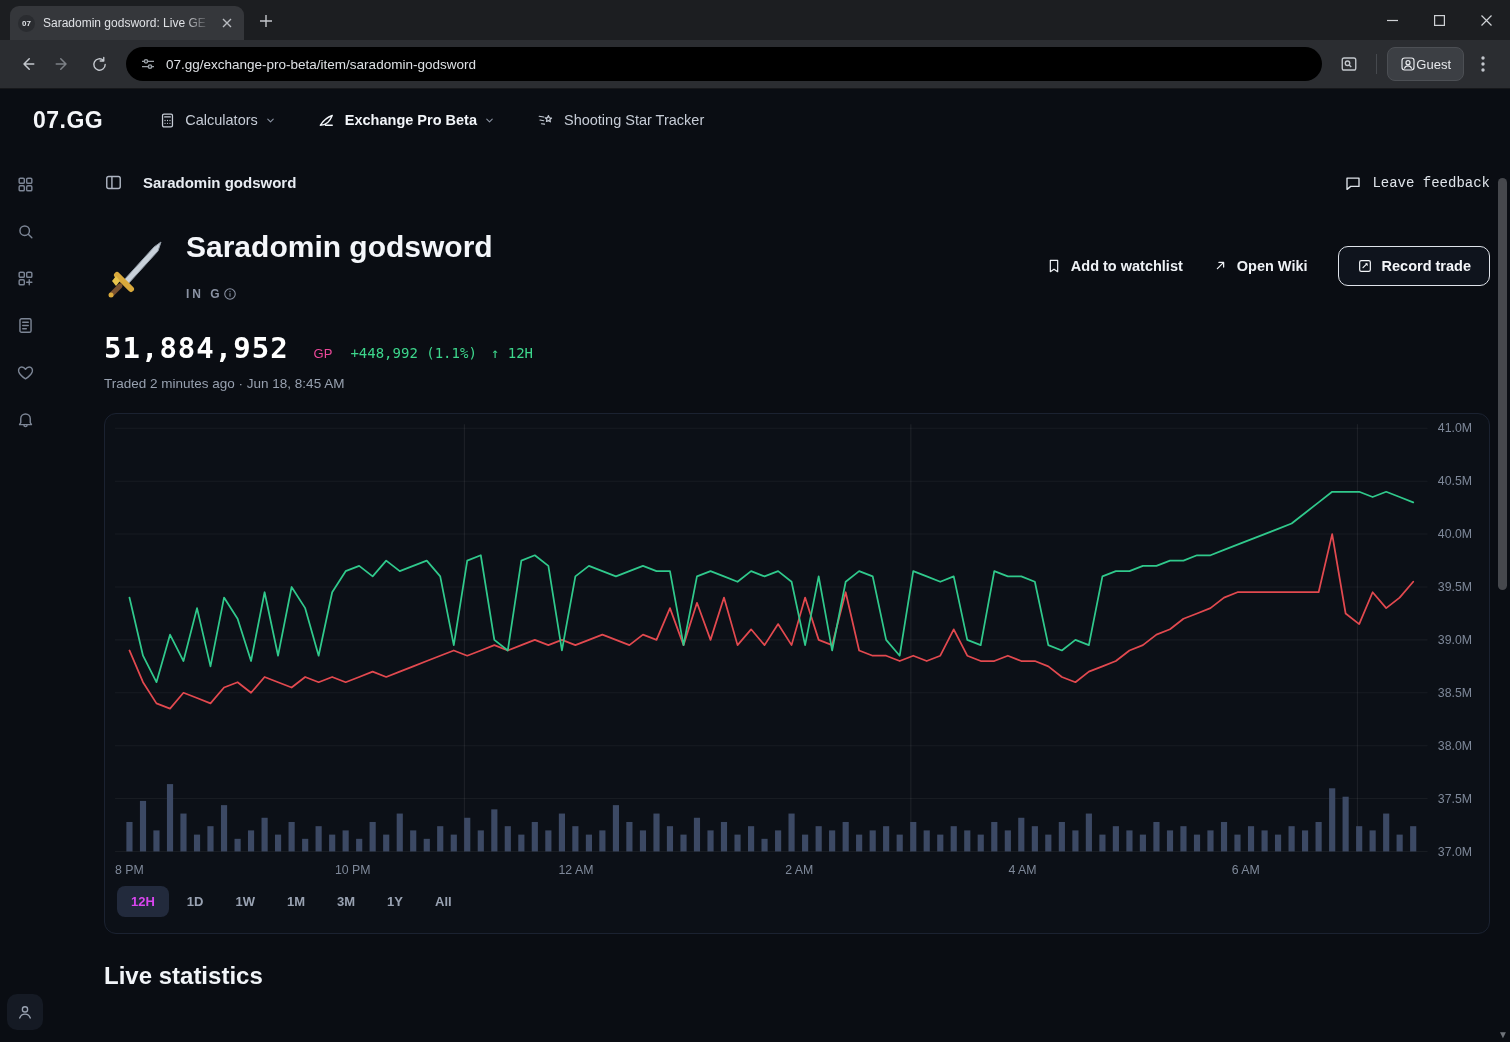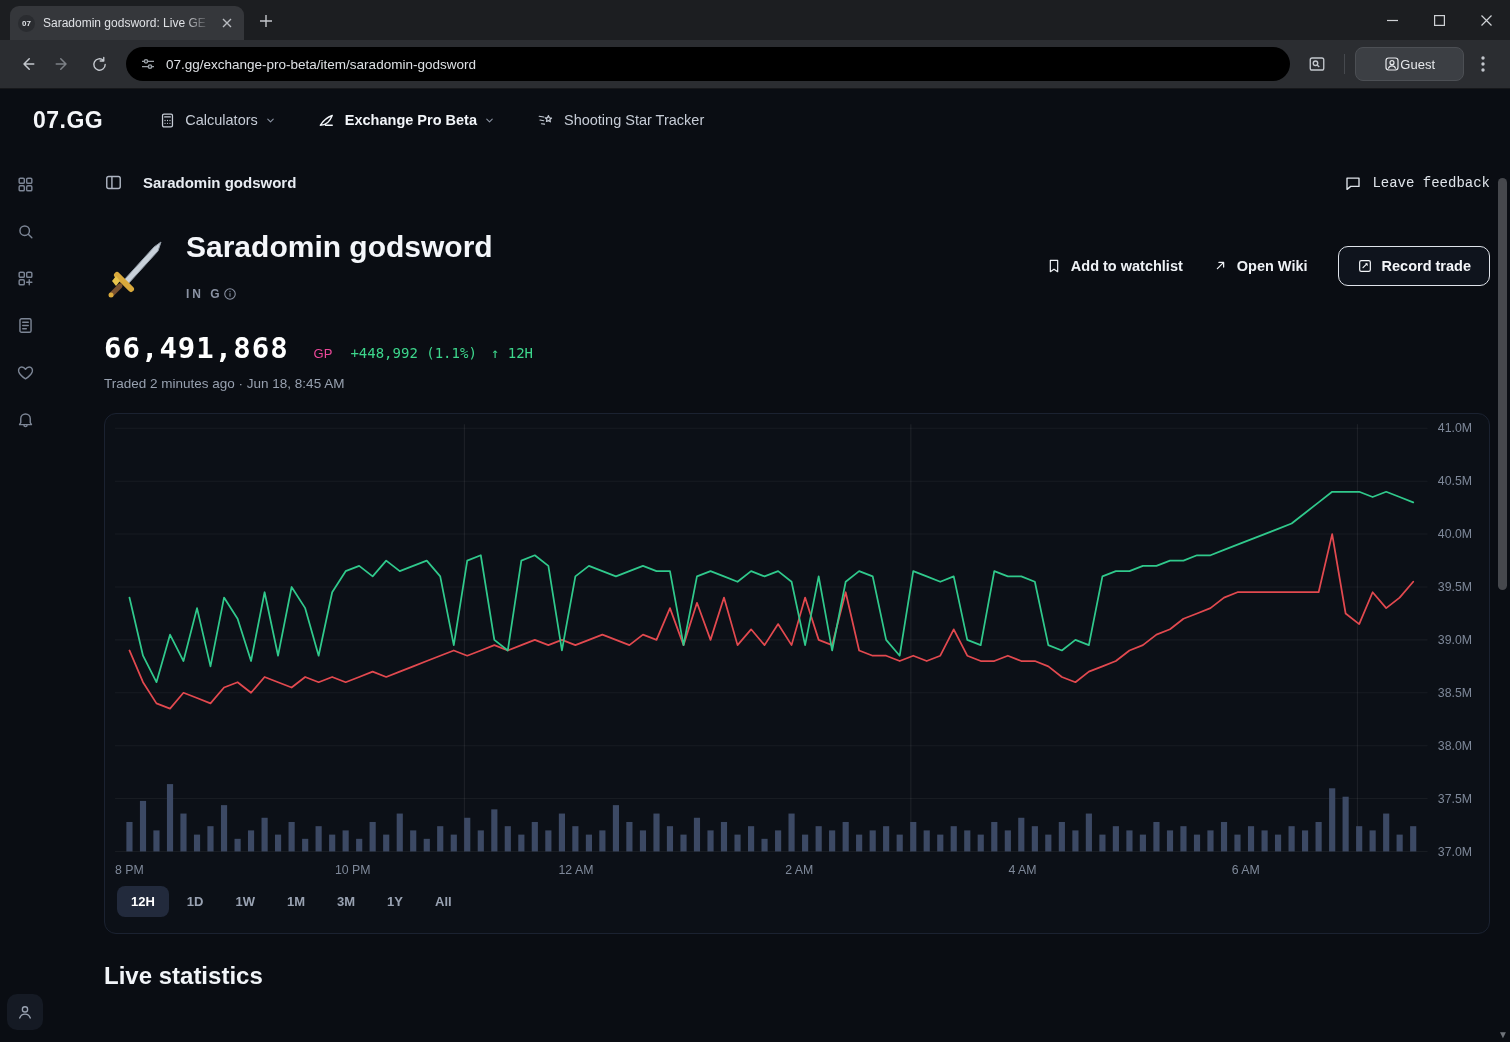--- a/index.html
+++ b/index.html
@@ -22,21 +22,21 @@
   .win-btn{width:47px;height:40px;display:flex;align-items:center;justify-content:center;color:#cfd2d6;}
 
   .toolbar{height:48px;background:#2b2d31;display:flex;align-items:center;padding:0 10px;gap:2px;border-bottom:1px solid #17181b;}
   .tb-btn{width:34px;height:34px;border-radius:50%;display:flex;align-items:center;justify-content:center;color:#c3c7cd;flex:none;}
   .tb-btn.dim{color:#7d8187;}
   .omnibox{flex:1;height:34px;background:#000000;border-radius:17px;margin:0 8px;display:flex;align-items:center;
     padding:0 14px;gap:10px;min-width:0;}
   .omni-url{color:#dde0e4;font-size:13.5px;white-space:nowrap;overflow:hidden;}
   .tb-divider{width:1px;height:20px;background:#46494e;margin:0 8px;flex:none;}
   .guest-chip{height:32px;border-radius:8px;background:#3c3f44;border:1px solid #505archive4px;border:1px solid #4c4f54;
-    display:flex;align-items:center;gap:0;padding:0 28px;color:#e6e8eb;font-size:13px;flex:none;}
+    display:flex;align-items:center;gap:0;padding:0 12px;color:#e6e8eb;font-size:13px;flex:none;}
 
   
   .page{height:953px;overflow:hidden;position:relative;background:#0a0d13;}
   .site-header{height:62px;display:flex;align-items:center;padding:0 48px 0 33px;}
   .logo{color:#f4f6f9;font-size:23px;font-weight:bold;letter-spacing:.5px;}
   .mainnav{display:flex;gap:42px;margin-left:56px;align-items:center;}
   .nav-item{display:flex;align-items:center;gap:9px;color:#c6ccd6;font-size:14.5px;}
   .nav-item.active{color:#f2f5f9;font-weight:bold;}
   .chev{color:#8b93a2;margin-left:-2px;}
   .hdr-search{margin-left:auto;width:256px;height:36px;background:#12161f;border:1px solid #242b3a;border-radius:8px;
@@ -74,21 +74,21 @@
   .chart-card{margin-top:22px;background:#0c1017;border:1px solid #1b2231;border-radius:12px;}
   .card-head{display:flex;align-items:center;padding:11px 14px;}
   .seg-tab{padding:8px 16px;border-radius:8px;font-size:13.5px;font-weight:bold;color:#aab2c0;}
   .seg-tab.active{background:#2a3247;color:#f2f5f9;}
   .settings{margin-left:auto;display:flex;align-items:center;gap:9px;color:#cfd5dd;font-size:13.5px;}
   .chart-wrap{padding:2px 8px 0 8px;}
   .chart-wrap svg{width:100%;display:block;}
   .chart-wrap text{font-family:"Liberation Sans",sans-serif;}
   .range-row{display:flex;gap:4px;padding:6px 12px 16px 12px;}
   .range-btn{padding:8px 14px;border-radius:8px;font-size:13px;font-weight:bold;color:#99a2b2;}
-  .range-btn.active{background:#222a3c;color:#ffffff;}
+  .range-btn.active{background:#222a3c;color:#d946ef;}
 
   .live-stats{margin-top:28px;color:#f1f4f8;font-size:24px;font-weight:bold;}
 
   
   .scrollbar{position:absolute;right:0;top:89px;bottom:0;width:14px;}
   .scroll-thumb{position:absolute;top:0;right:3px;width:9px;height:412px;background:#46484d;border-radius:5px;}
   .scroll-arrow{position:absolute;bottom:2px;right:2px;color:#6f737a;font-size:10px;}
 </style>
 </head>
 <body>
@@ -340,21 +340,21 @@
                     <rect x="4" y="4" width="16" height="16" rx="2.5"></rect>
                     <path d="M9 14.5l6-6M13.5 8.5l2 2" stroke-linecap="round"></path>
                   </svg>
               </span>
               <span>Record trade</span>
             </span>
           </div>
         </div>
 
         <div class="price-row">
-          <span class="price-val">66,491,868</span>
+          <span class="price-val">51,884,952</span>
           <span class="price-unit">GP</span>
           <span class="price-change" style="color:#3dd68c">+448,992 (1.1%)</span>
           <span class="price-trend" style="color:#3dd68c">↑ 12H</span>
         </div>
         <div class="traded-line">Traded 2 minutes ago · Jun 18, 8:45 AM</div>
 
         <div class="chart-card">
           <div class="chart-wrap">
             <svg id="price-chart-svg" viewBox="0 0 1332 452">
                 <line x1="2" x2="1280" y1="12" y2="12" stroke="rgba(255,255,255,0.05)"></line>

